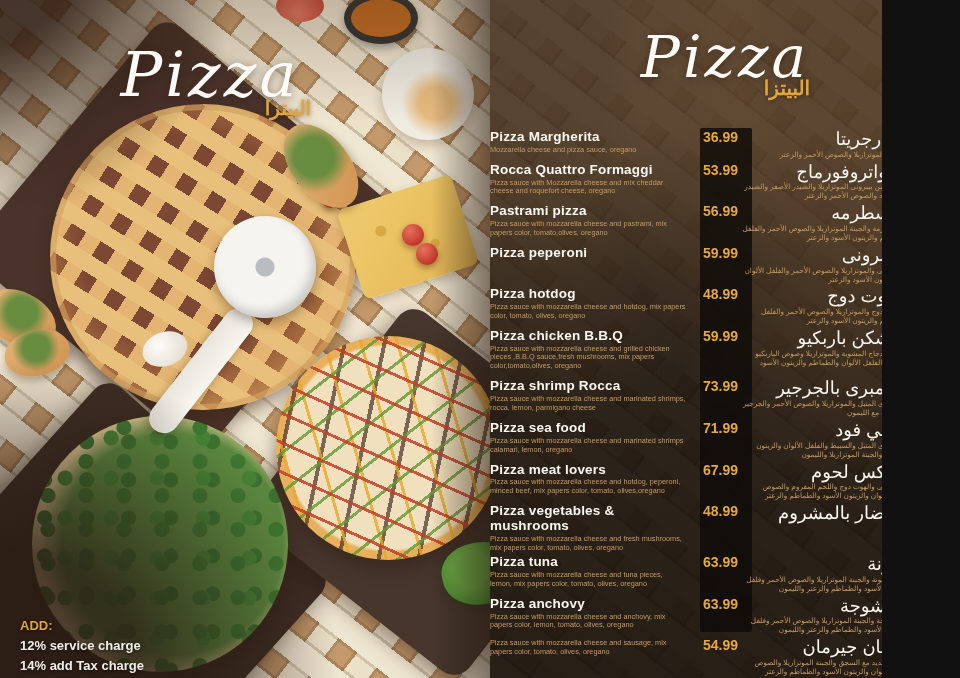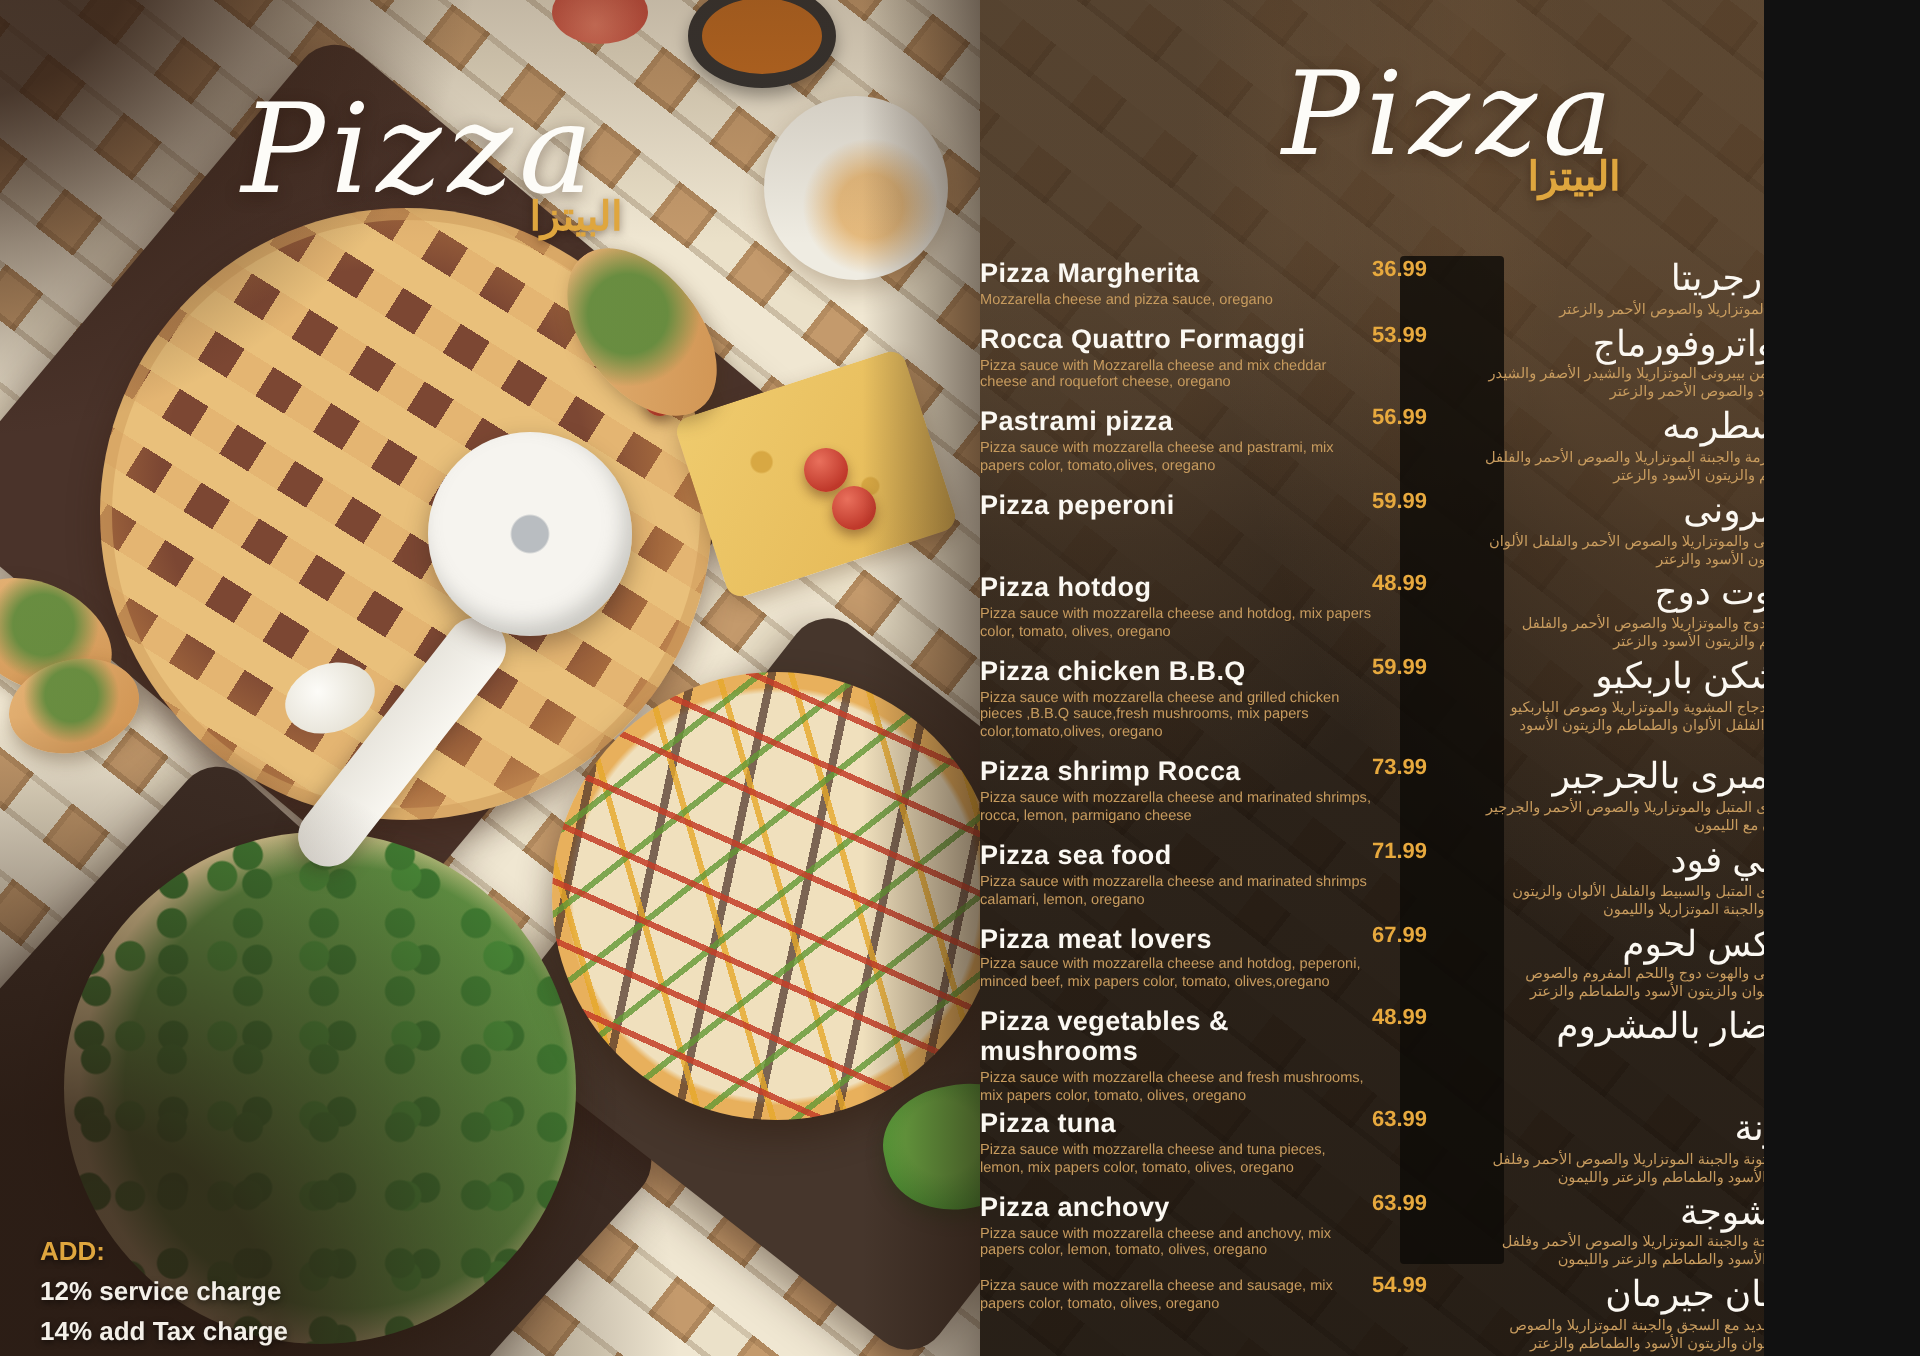--- a/index.html
+++ b/index.html
@@ -112,21 +112,21 @@
   .right-title .script-title{font-size:58px;}
   .right-title .arabic-sub{transform:translateX(62px);}
 
   .price-strip{position:absolute;left:210px;top:128px;width:52px;height:504px;
     background:rgba(14,11,7,.82);z-index:1;border-radius:2px;}
 
   .menu-list{position:absolute;left:0;top:130px;width:442px;bottom:4px;z-index:2;}
   .row{display:grid;grid-template-columns:196px 52px 1fr;margin-bottom:3px;}
   .en-name{color:#fbf8f2;font-weight:bold;font-size:13.5px;line-height:1.1;letter-spacing:.2px;}
   .en-desc{color:#c79b5e;font-size:7.3px;line-height:1.18;margin-top:1px;}
-  .price{color:#e7a93e;font-weight:bold;font-size:11px;text-align:left;line-height:1.05;}
+  .price{color:#e7a93e;font-weight:bold;font-size:14px;text-align:right;line-height:1.05;}
   .ar-cell{text-align:right;direction:rtl;padding-left:4px;}
   .ar-name{color:#fbf8f2;font-weight:normal;font-size:18px;line-height:1.1;}
   .ar-desc{color:#c79b5e;font-size:7.3px;line-height:1.22;margin-top:1px;}
 </style>
 </head>
 <body>
 
 <div id="stage">
 
   <div class="left-page">

